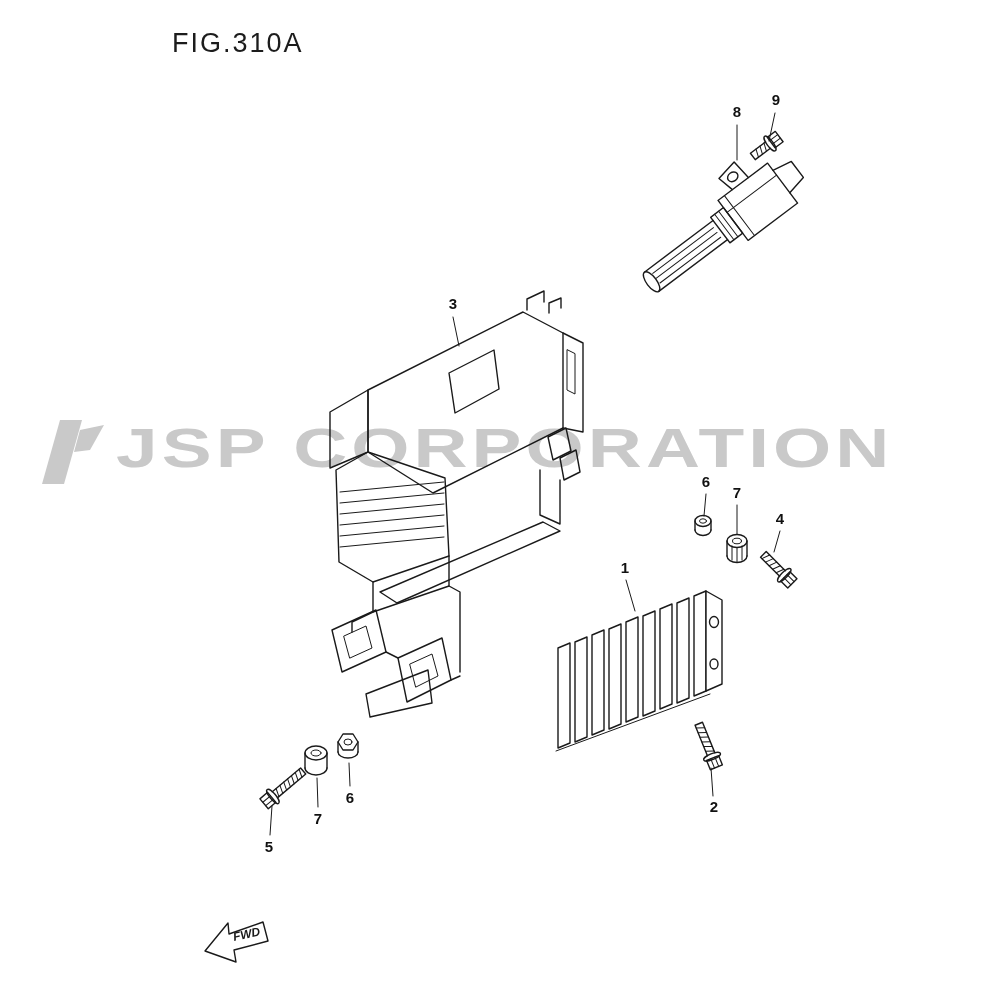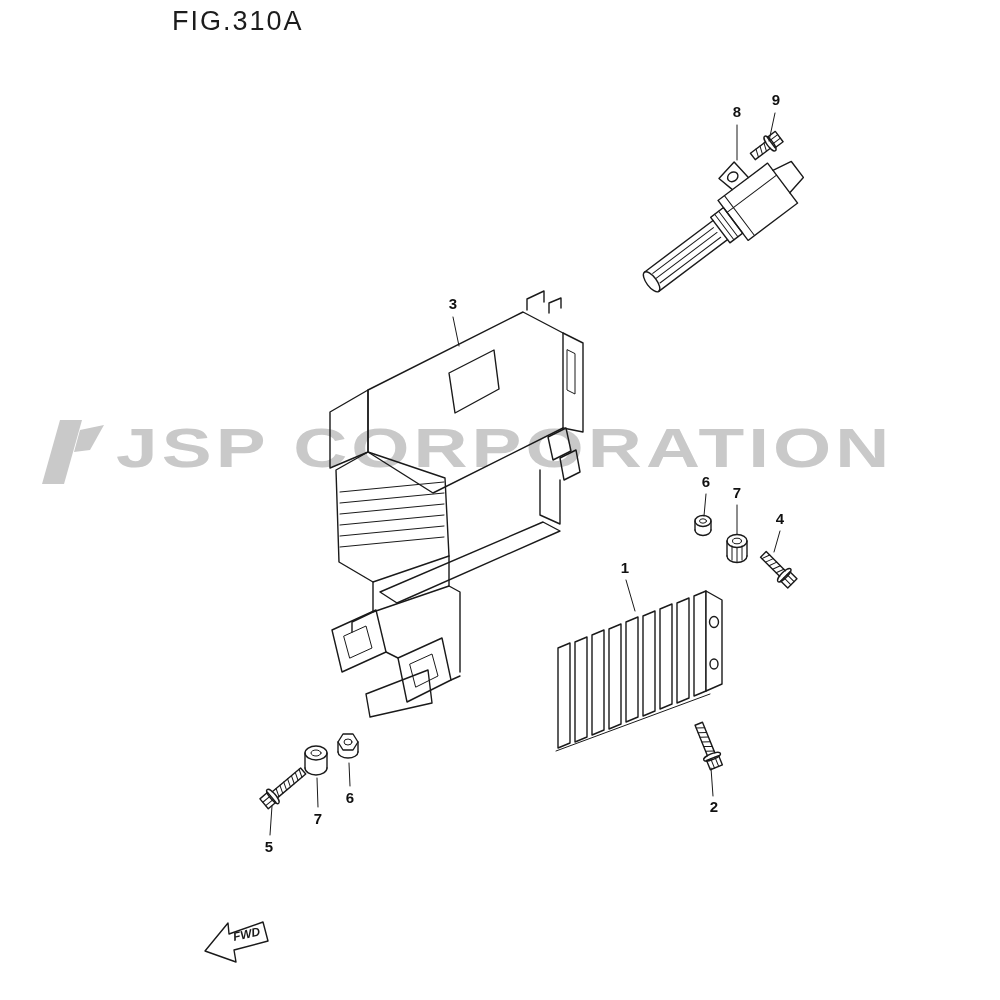--- a/index.html
+++ b/index.html
@@ -2,21 +2,21 @@
 <html><head>
 <meta charset="utf-8">
 <style>
   html,body { margin:0; padding:0; }
   body {
     width:1000px; height:1000px; background:#ffffff;
     font-family:"Liberation Sans", sans-serif;
     position:relative; overflow:hidden;
   }
   .page-title {
-    position:absolute; left:172px; top:6px;
+    position:absolute; left:172px; top:28px;
     font-size:27px; letter-spacing:2px; color:#1c1c1c; z-index:3;
   }
   .watermark {
     position:absolute; left:34px; top:412px; height:72px;
     display:flex; align-items:flex-end; gap:10px; z-index:0;
   }
   .wm-text {
     font-size:55px; font-weight:bold; color:#c9c9c9;
     letter-spacing:3px; white-space:nowrap;
     transform:scaleX(1.36); transform-origin:left center;

